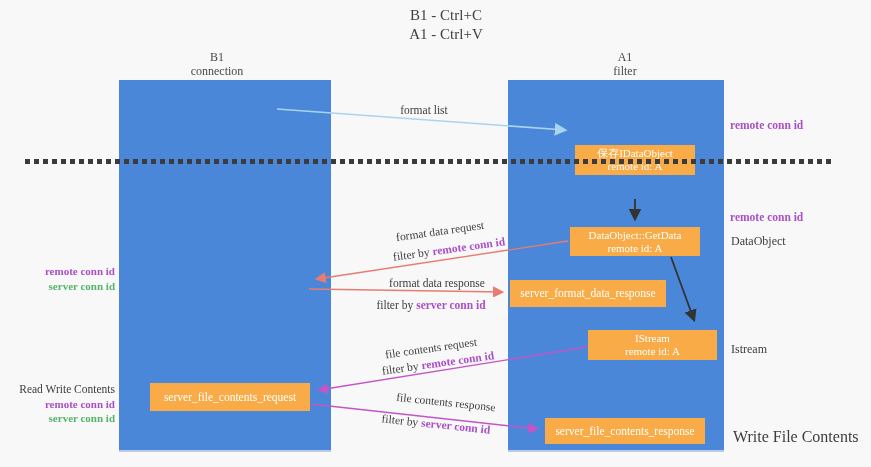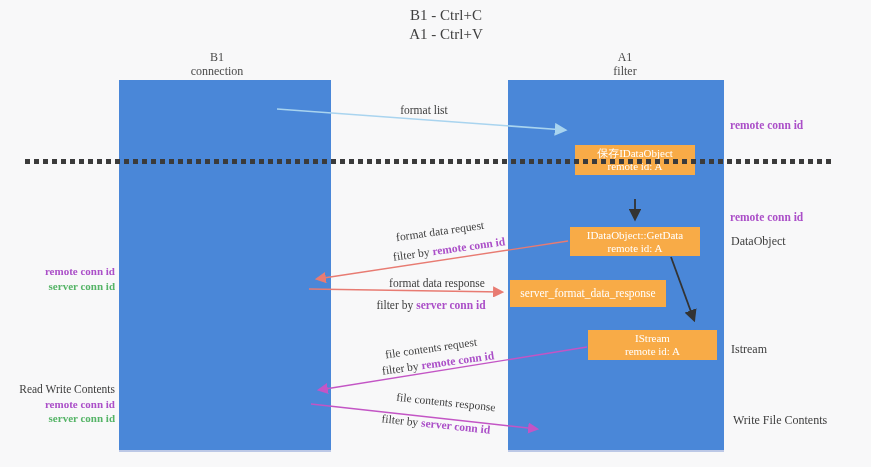--- a/index.html
+++ b/index.html
@@ -72,35 +72,41 @@
   <div class="divider"></div>
 
 
   <div class="node orange" style="left:575px;top:117px;width:120px;height:30px;margin-top:28px;">
     <div>保存IDataObject</div>
     <div>remote id: A</div>
   </div>
 
 
   <div class="node orange" style="left:570px;top:227px;width:130px;height:29px;">
-    <div>IDataObject::GetData</div>
+    <div>DataObject::GetData</div>
     <div>remote id: A</div>
   </div>
 
 
   <div class="node orange one-line" style="left:510px;top:280px;width:156px;height:27px;">
     <div>server_format_data_response</div>
   </div>
 
   <div class="node orange" style="left:588px;top:330px;width:129px;height:30px;">
     <div>IStream</div>
     <div>remote id: A</div>
   </div>
 
+  <div class="node orange one-line" style="left:150px;top:383px;width:160px;height:28px;">
+    <div>server_file_contents_request</div>
+  </div>
 
+  <div class="node orange one-line" style="left:545px;top:418px;width:160px;height:26px;">
+    <div>server_file_contents_response</div>
+  </div>
 
   <svg class="arrows" width="871" height="467">
     <defs>
       <marker id="ah-blue" viewBox="0 0 10 10" refX="8" refY="5" markerWidth="8" markerHeight="8" orient="auto-start-reverse">
         <path class="ah-blue" d="M0,0 L10,5 L0,10 z"></path>
       </marker>
       <marker id="ah-salmon" viewBox="0 0 10 10" refX="8" refY="5" markerWidth="8" markerHeight="8" orient="auto-start-reverse">
         <path class="ah-salmon" d="M0,0 L10,5 L0,10 z"></path>
       </marker>
       <marker id="ah-magenta" viewBox="0 0 10 10" refX="8" refY="5" markerWidth="8" markerHeight="8" orient="auto-start-reverse">
@@ -138,21 +144,21 @@
 
   <div class="lbl r-pos6" style="left:446px;top:402px;">file contents response</div>
   <div class="lbl r-pos6" style="left:436px;top:424px;">
     <span>filter by</span><span class="purple-b key">server conn id</span>
   </div>
 
   <div class="lbl purple-b" style="left:730px;top:119px;font-weight:bold;">remote conn id</div>
   <div class="lbl purple-b" style="left:730px;top:211px;font-weight:bold;">remote conn id</div>
   <div class="lbl" style="left:731px;top:234px;font-size:12px;">DataObject</div>
   <div class="lbl" style="left:731px;top:342px;font-size:12px;">Istream</div>
-  <div class="lbl" style="left:733px;top:413px;font-size:12px;">Write File Contents</div>
+  <div class="lbl" style="left:733px;top:428px;font-size:16px;">Write File Contents</div>
 
   <div class="side-group" style="top:264px;">
     <div class="purple-b">remote conn id</div>
     <div class="green-b">server conn id</div>
   </div>
   <div class="side-group" style="top:382px;">
     <div class="plain">Read Write Contents</div>
     <div class="purple-b">remote conn id</div>
     <div class="green-b">server conn id</div>
   </div>

